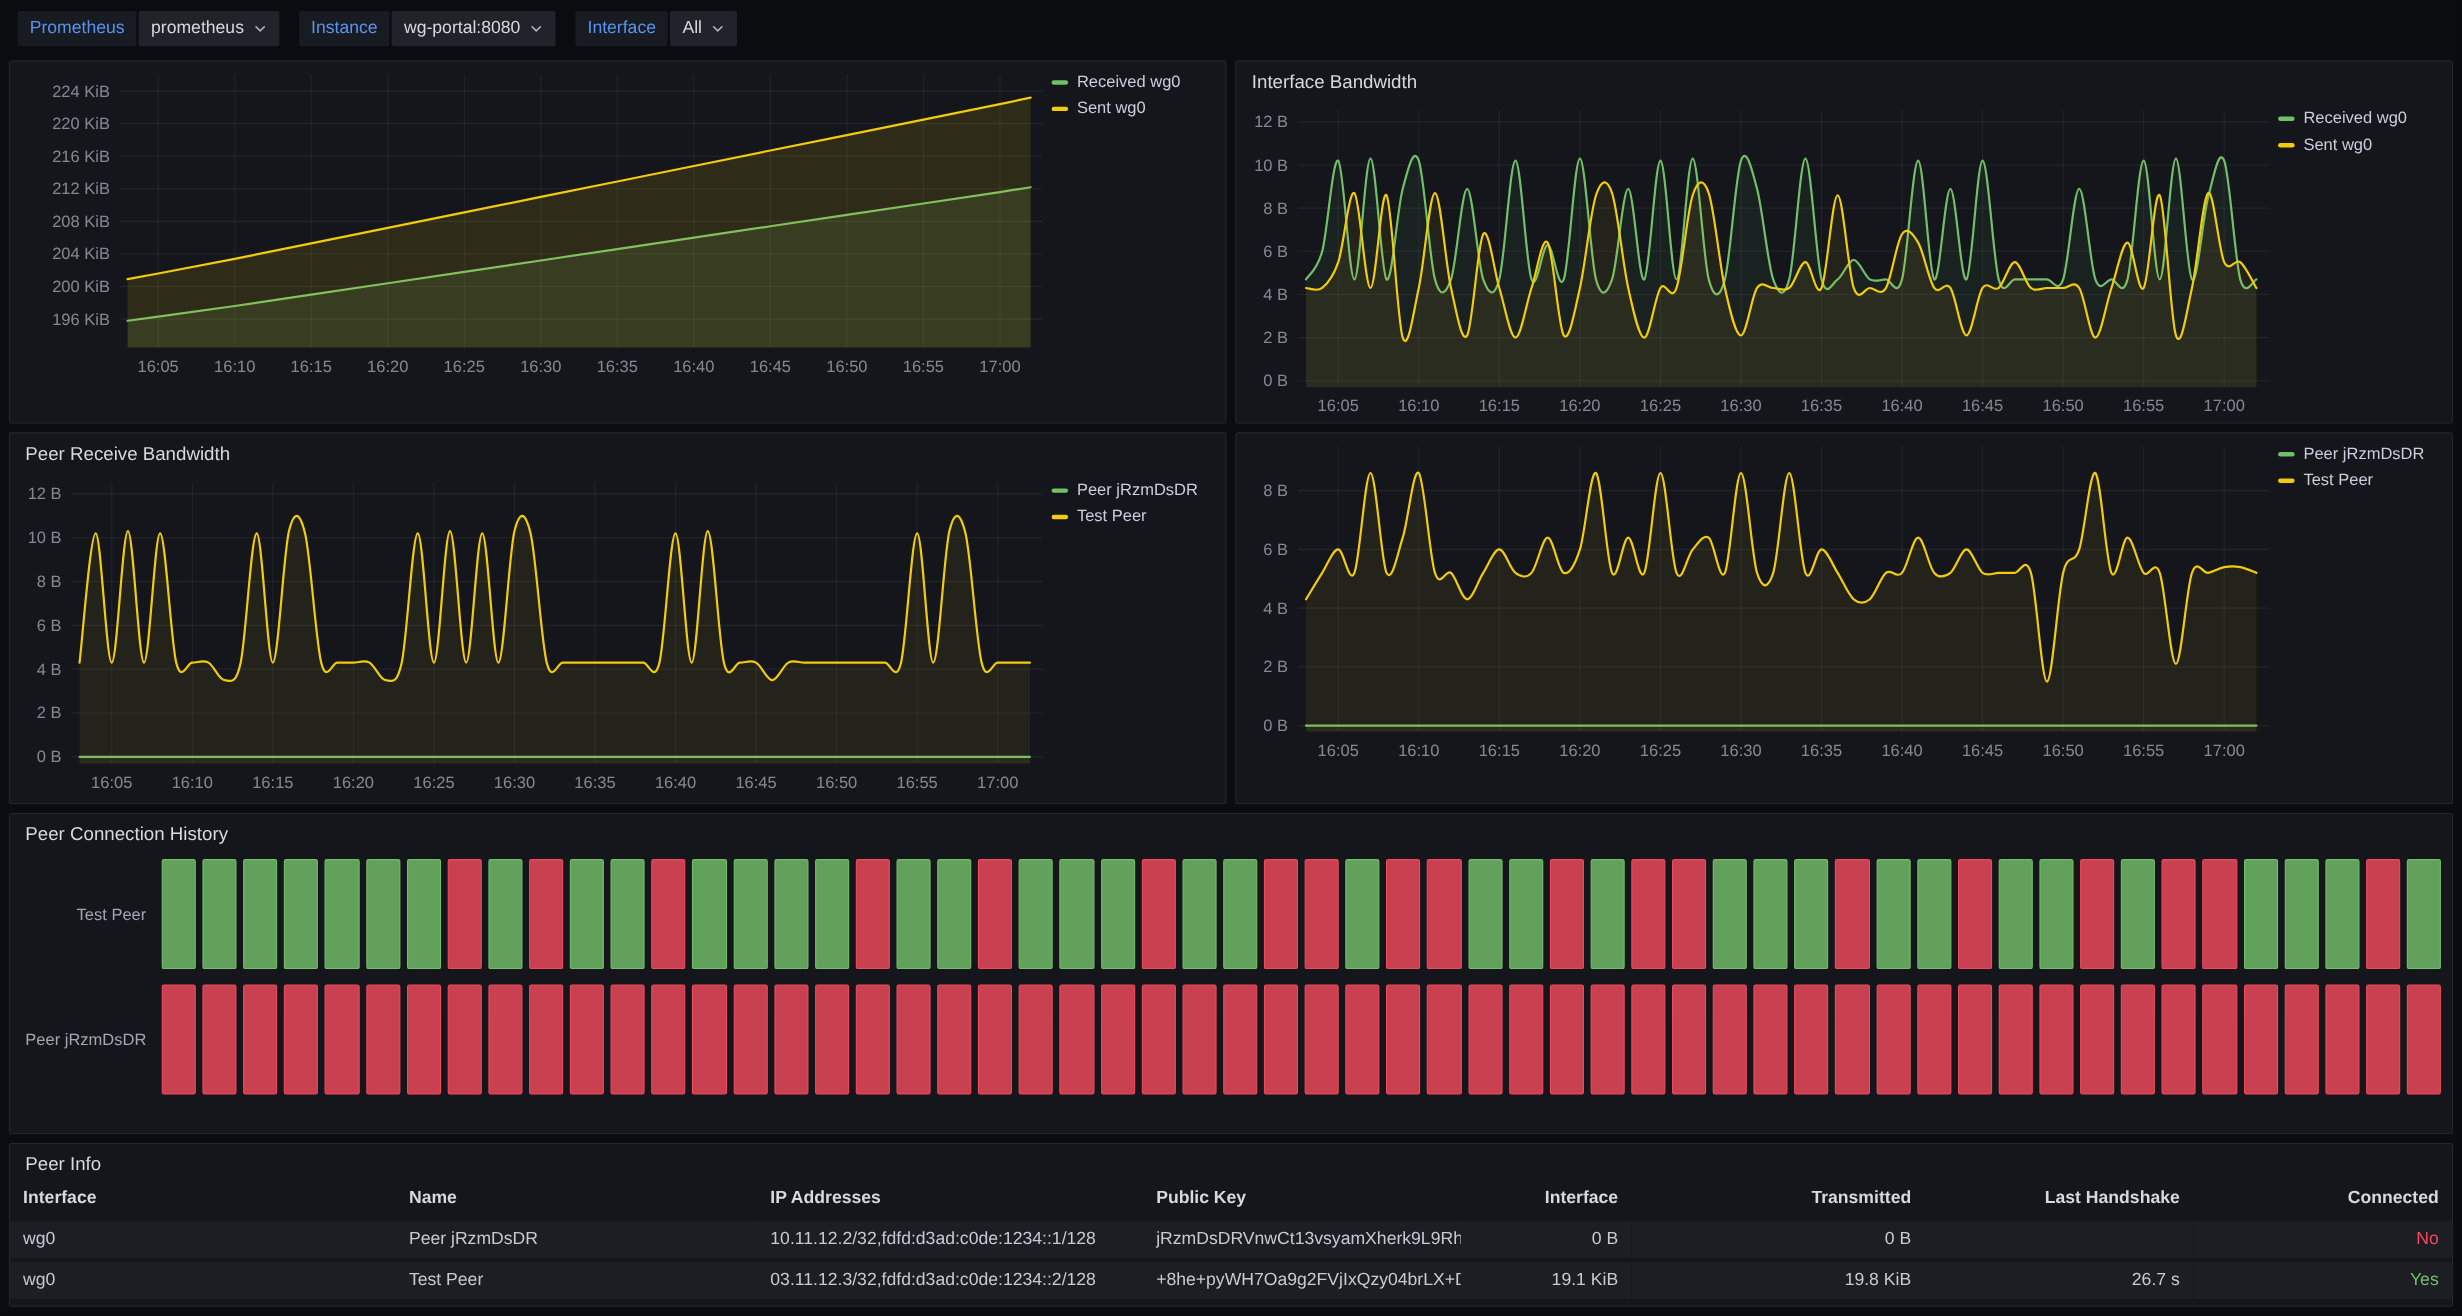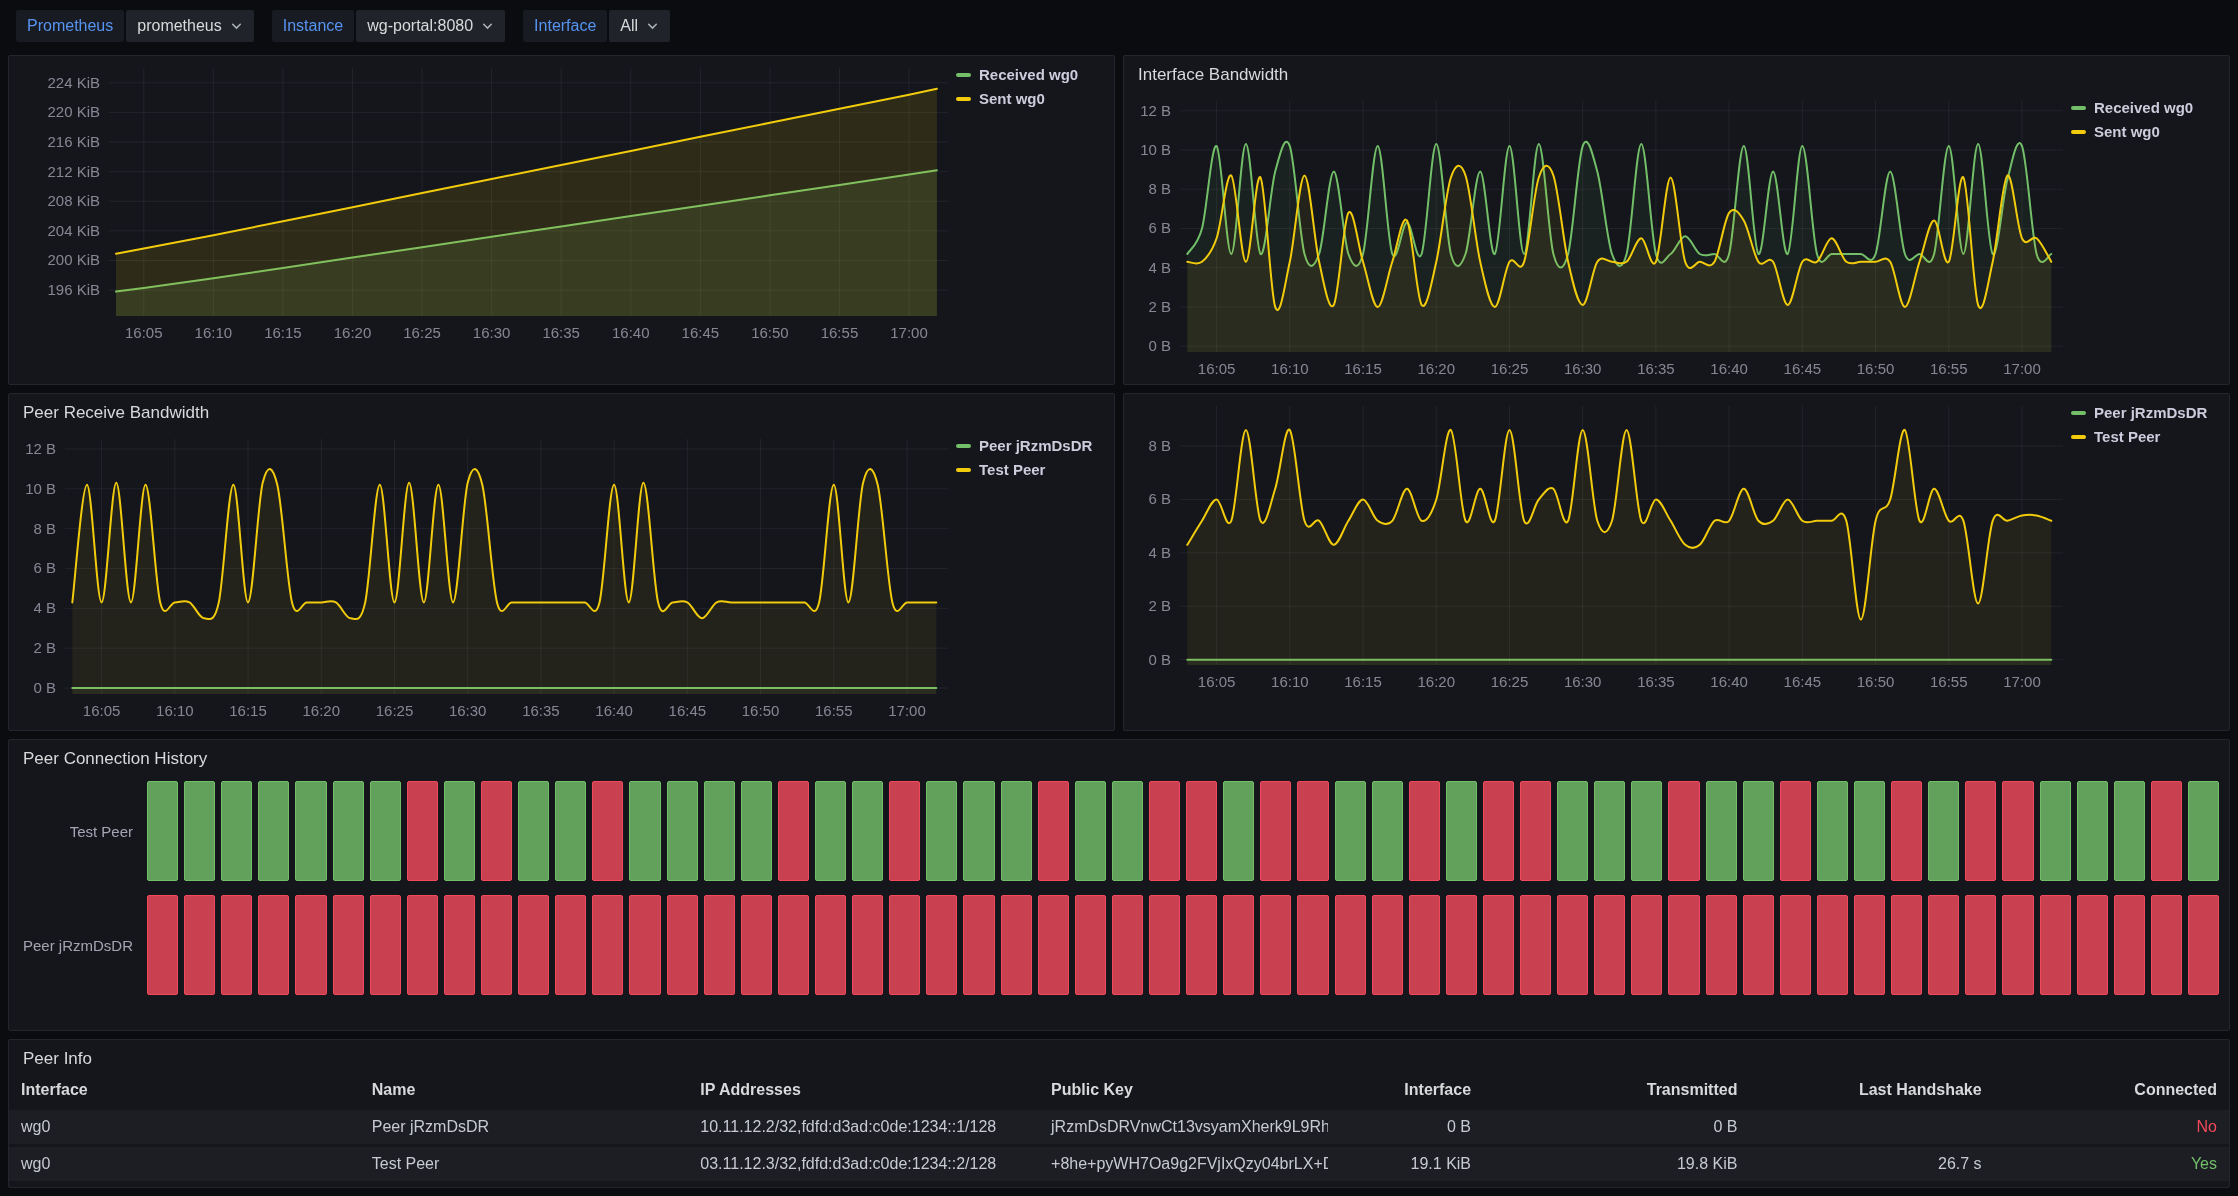--- a/index.html
+++ b/index.html
@@ -34,21 +34,21 @@
     background:#14161c; border:1px solid #24262d; border-radius:2px;
     display:flex; flex-direction:column; min-width:0; overflow:hidden;
   }
   .panel-title {
     padding:9px 14px 4px; font-size:17px; font-weight:500; color:#d8d9da;
     white-space:nowrap; cursor:pointer;
   }
   .panel-body { flex:1; display:flex; min-height:0; }
   .chart { flex:1; min-width:0; position:relative; }
   .legend { width:158px; padding:10px 10px 0 0; display:flex; flex-direction:column; gap:7px; }
-  .legend-item { display:flex; align-items:center; gap:8px; font-size:15px; color:#ccccdc; cursor:pointer; white-space:nowrap;font-weight:bold; }
+  .legend-item { display:flex; align-items:center; gap:8px; font-size:15px; color:#ccccdc; cursor:pointer; white-space:nowrap; }
   .swatch { width:15px; height:4px; border-radius:2px; flex:none; }
 
   
   .h-r3 { height:298px; }
   .timeline { flex:1; padding:8px 10px 0 0; display:flex; flex-direction:column; }
   .tl-row { display:flex; height:100px; margin-bottom:14px; }
   .tl-label {
     width:138px; flex:none; display:flex; align-items:center; justify-content:flex-end;
     padding-right:14px; font-size:15px; color:rgba(204,204,220,.78); white-space:nowrap;
   }

